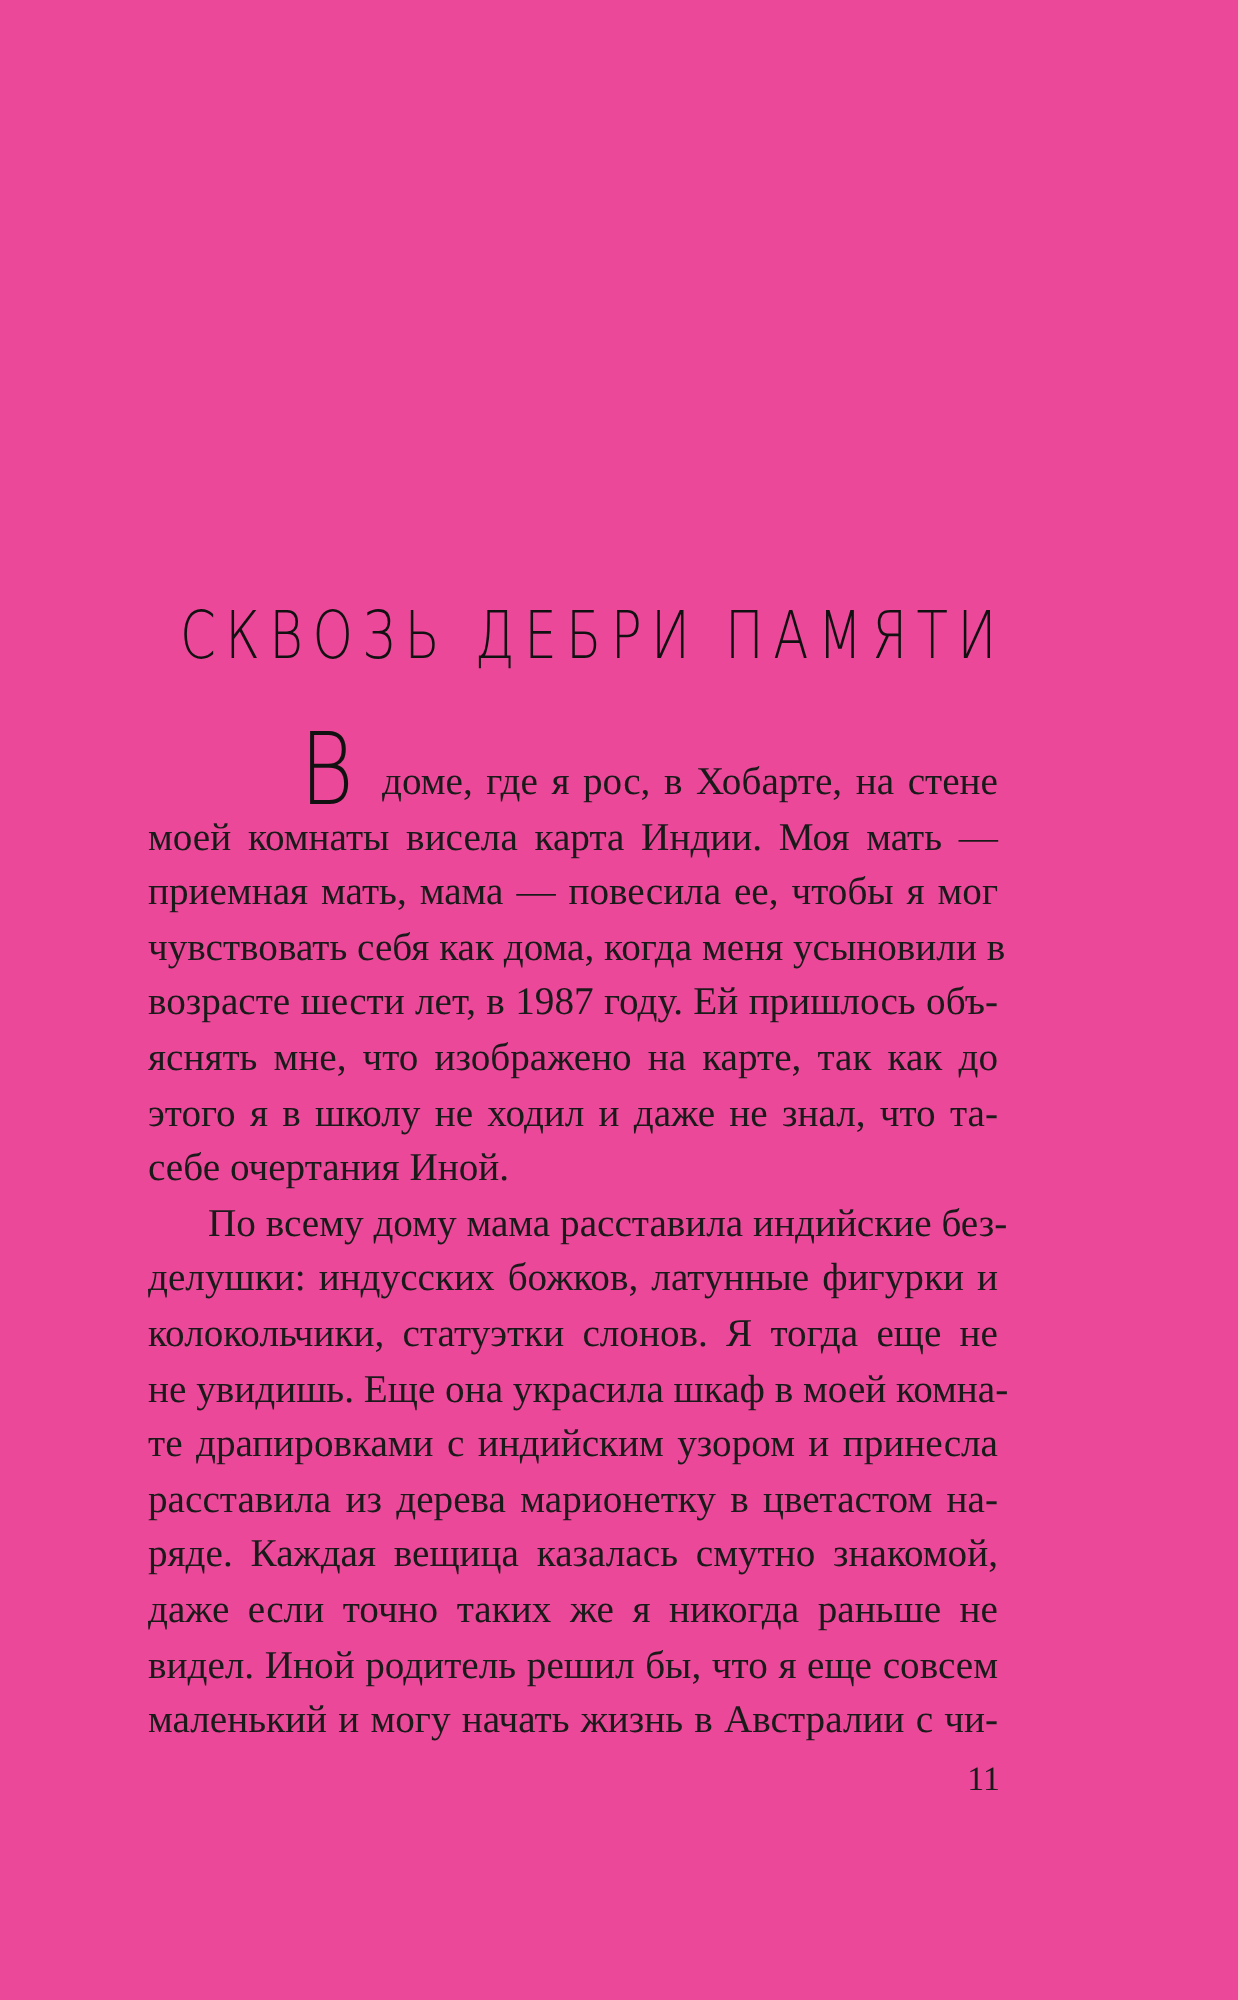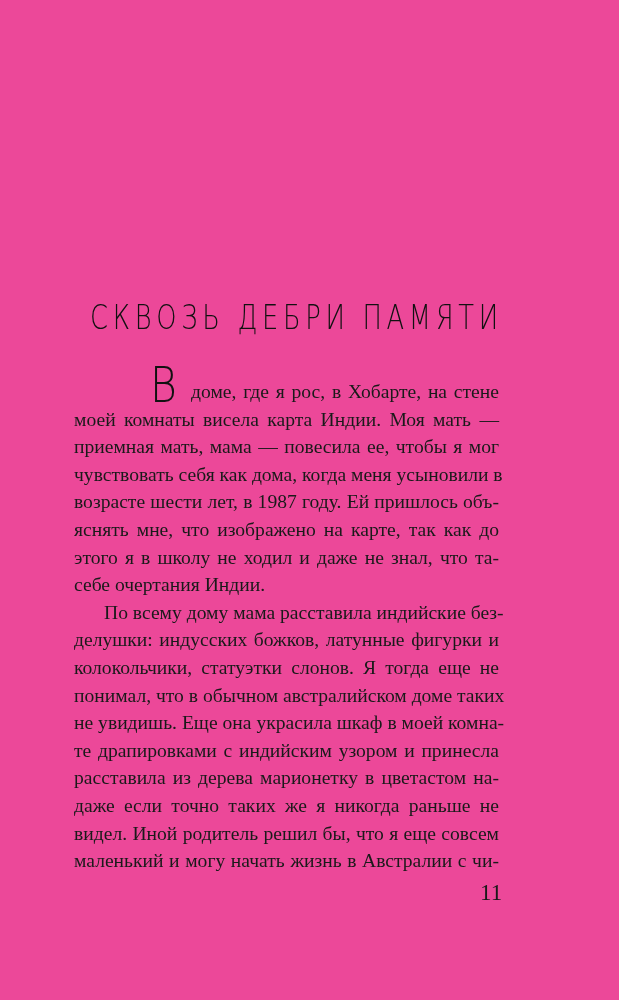--- a/index.html
+++ b/index.html
@@ -76,21 +76,21 @@
       color: #111;
       transform: scaleX(0.82);
       transform-origin: left top;
     }
     .page-number {
       position: absolute;
       left: 480px;
       top: 880px;
       width: 20px;
       text-align: right;
-      font-size: 23px;
+      font-size: 17px;
       color: #1a1a1a;
     }
   </style>
 </head>
 <body>
 
 <div class="page">
 
   <div class="chapter-title">Сквозь дебри памяти</div>
 
@@ -98,28 +98,28 @@
     <span class="line first">
       <span class="drop-cap">В</span>
       <span>доме, где я рос, в Хобарте, на стене</span>
     </span>
     <span class="line">моей комнаты висела карта Индии. Моя мать —</span>
     <span class="line">приемная мать, мама — повесила ее, чтобы я мог</span>
     <span class="line">чувствовать себя как дома, когда меня усыновили в</span>
     <span class="line">возрасте шести лет, в 1987 году. Ей пришлось объ-</span>
     <span class="line">яснять мне, что изображено на карте, так как до</span>
     <span class="line">этого я в школу не ходил и даже не знал, что та-</span>
-    <span class="line last">себе очертания Индии.</span>
+    <span class="line last">себе очертания Иной.</span>
     <span class="line indent">По всему дому мама расставила индийские без-</span>
     <span class="line">делушки: индусских божков, латунные фигурки и</span>
     <span class="line">колокольчики, статуэтки слонов. Я тогда еще не</span>
-    <span class="line">понимал, что в обычном австралийском доме таких</span>
     <span class="line">не увидишь. Еще она украсила шкаф в моей комна-</span>
     <span class="line">те драпировками с индийским узором и принесла</span>
     <span class="line">расставила из дерева марионетку в цветастом на-</span>
+    <span class="line">ряде. Каждая вещица казалась смутно знакомой,</span>
     <span class="line">даже если точно таких же я никогда раньше не</span>
     <span class="line">видел. Иной родитель решил бы, что я еще совсем</span>
     <span class="line">маленький и могу начать жизнь в Австралии с чи-</span>
   </div>
 
   <div class="page-number">11</div>
 
 </div>
 
 </body></html>

